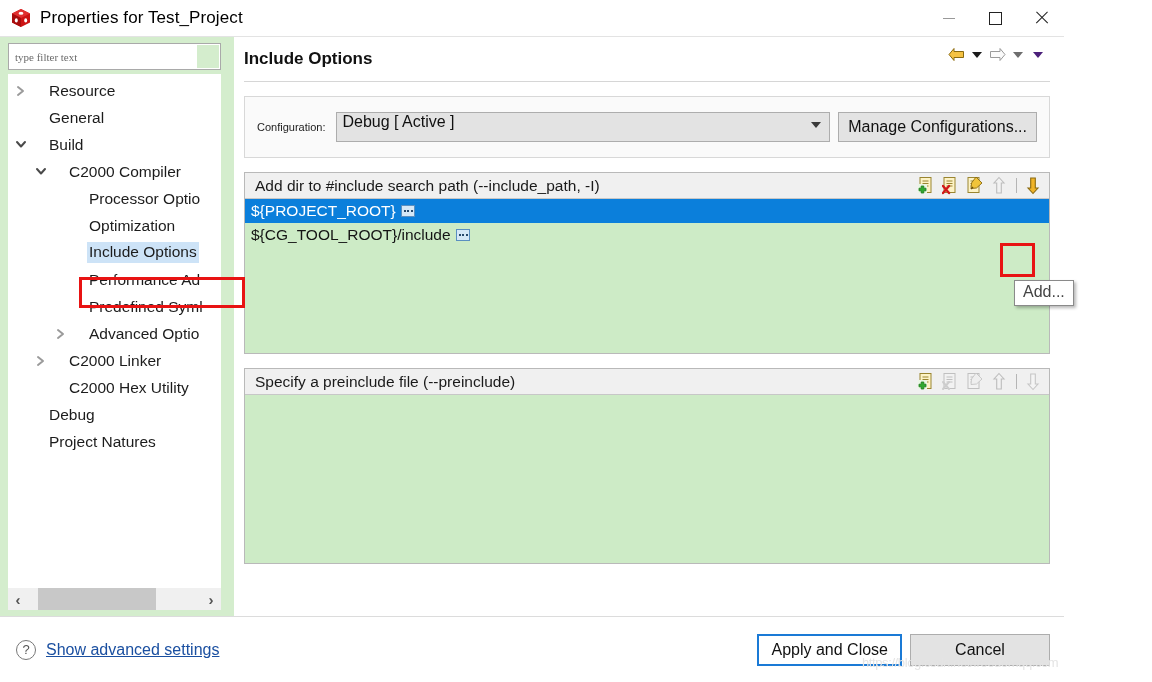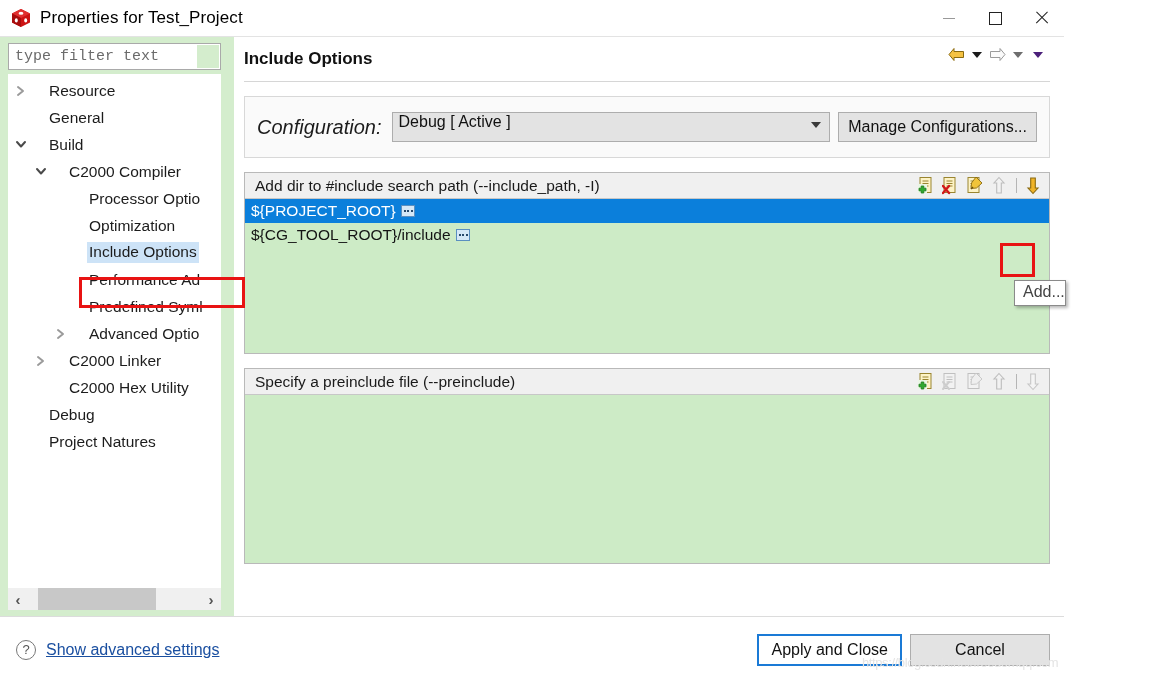--- a/index.html
+++ b/index.html
@@ -75,22 +75,22 @@
     height: 27px; flex: 0 0 27px;
     background: #ffffff;
     border: 1px solid #a9a9a9;
     display: flex; align-items: center;
     padding-left: 6px;
     width: 213px;
     position: relative;
   }
   .filter-box input {
     border: none; outline: none;
-    font-family: Liberation Mono, monospace;
-    font-size: 15px; color: #737373;
+    font-family: Liberation Serif, serif;
+    font-size: 11px; color: #737373;
     background: transparent;
     width: 165px;
   }
   .filter-box input::placeholder { color: #6b6b6b; opacity: 1; }
   .filter-green-tip {
     position: absolute; right: 1px; top: 1px;
     width: 22px; height: 23px; background: #d4edcd;
   }
 
   .tree-wrap {
@@ -187,21 +187,21 @@
   }
 
   .config-box {
     margin-top: 14px;
     border: 1px solid #d8d8d8;
     background: #fafafa;
     height: 62px; flex: 0 0 62px;
     display: flex; align-items: center;
     padding: 0 12px;
   }
-  .config-label { font-size: 20px; color: #1c1c1c; margin-right: 10px; font-style: italic; }
+  .config-label { font-size: 11px; color: #1c1c1c; margin-right: 10px; }
   .config-select {
     flex: 1 1 auto;
     height: 30px;
     background: #e3e3e3;
     border: 1px solid #adadad;
     display: flex; align-items: flex-start;
     padding: 0 6px;
     font-size: 16px; color: #111;
     position: relative;
   }
@@ -281,21 +281,21 @@
   }
   .annot-tree { left: 79px; top: 240px; width: 166px; height: 31px; }
   .annot-add  { left: 1000px; top: 206px; width: 35px; height: 34px; }
 
   
   .tooltip {
     position: absolute;
     left: 1014px; top: 243px;
     background: #ffffff;
     border: 1px solid #8a8a8a;
-    padding: 2px 0 4px 8px;
+    padding: 2px 8px 4px 8px;
     font-size: 16px; color: #444;
     box-shadow: 2px 2px 3px rgba(0,0,0,.28);
     z-index: 50;
   }
 
   
   .footer {
     height: 66px; flex: 0 0 66px;
     border-top: 1px solid #dcdcdc;
     background: #ffffff;

